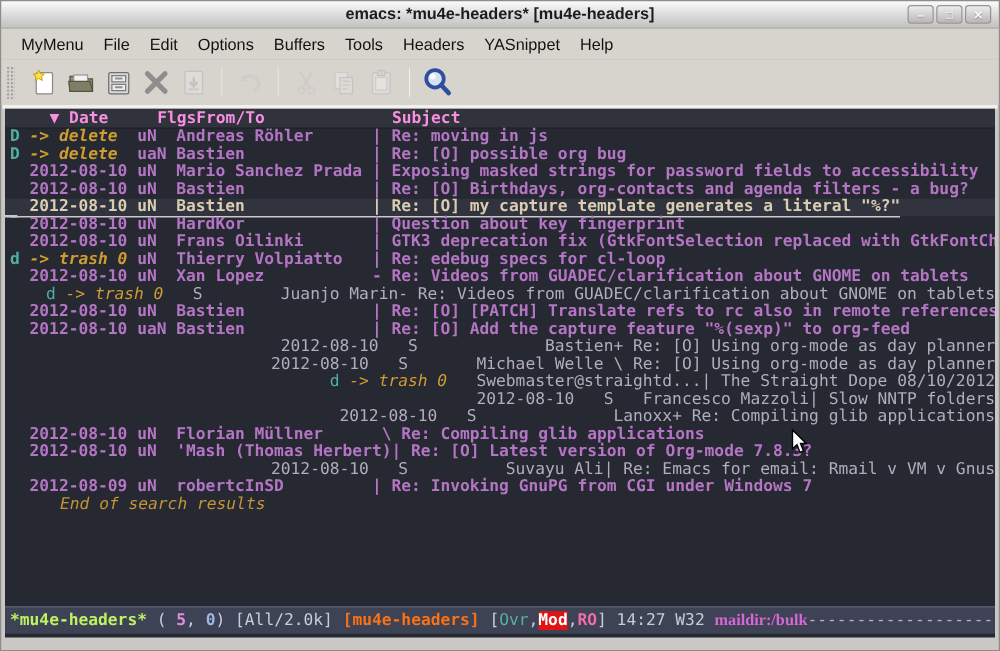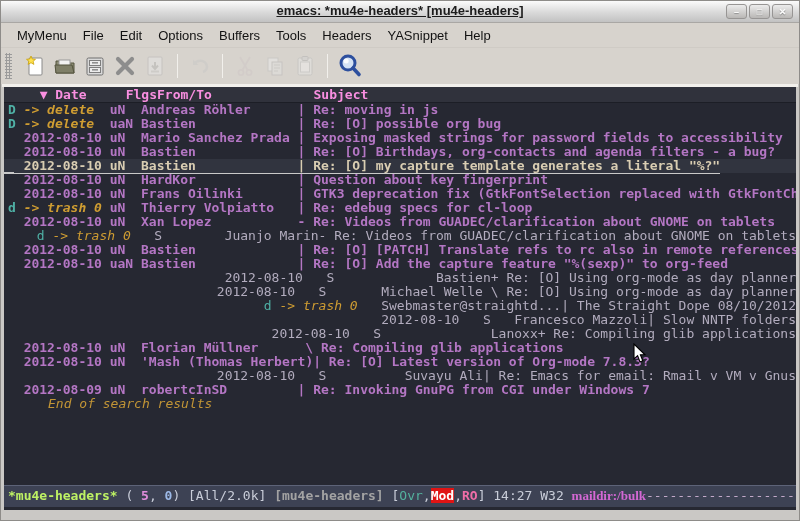--- a/index.html
+++ b/index.html
@@ -8,21 +8,21 @@
     --marker_teal:#4fb0a5; --mark_gold:#cf9d32; --end_gold:#c29536;
     --modeline_bg:#3d4254; --modeline_border:#5d6378;
   }
   *{margin:0;padding:0;box-sizing:border-box;}
   html,body{background:#555;}
   .frame{position:relative;width:800px;height:521px;background:#cac8c5;border:1px solid #8e8c89;
          font-family:"Liberation Sans",sans-serif;overflow:hidden;}
   
   .titlebar{position:absolute;top:0;left:0;right:0;height:22px;
     background:linear-gradient(#fbfbfb,#d9d9d9 55%,#c2c2c2);border-bottom:1px solid #a9a7a4;}
-  .title{position:absolute;left:0;right:0;top:2px;text-align:center;font-size:13px;font-weight:bold;color:#1c1c1c;text-decoration:underline;}
+  .title{position:absolute;left:0;right:0;top:2px;text-align:center;font-size:13px;font-weight:bold;color:#1c1c1c;}
   .winbtns{position:absolute;right:6px;top:3px;display:flex;gap:2px;}
   .winbtn{width:21px;height:15px;border:1px solid #979594;border-radius:3px;
     background:linear-gradient(#ececec,#b9b7b5);color:#fdfdfd;font-size:9px;font-weight:bold;
     display:flex;align-items:center;justify-content:center;text-shadow:0 1px 1px #888;}
   
   .menubar{position:absolute;top:22px;left:0;right:0;height:25px;background:#d7d3cd;
     display:flex;align-items:center;padding-left:8px;border-bottom:1px solid #cfcbc5;}
   .menu-item{font-size:13px;color:#121212;padding:8px 8px;cursor:default;}
   
   .toolbar{position:absolute;top:47px;left:0;right:0;height:36px;background:#d7d3cd;
@@ -54,21 +54,21 @@
   .endline{height:14px;line-height:14px;padding-left:4px;color:var(--end_gold);font-style:italic;white-space:pre;margin-left:40px;}
   
   .modeline{position:absolute;left:0;right:0;bottom:3px;height:22px;background:var(--modeline_bg);
     border-top:1px solid var(--modeline_border);padding:3px 0 0 4px;white-space:pre;overflow:hidden;
     font-size:13px;color:#c9cdd9;}
   .seg{white-space:pre;}
   .seg.buffer-name{color:#bef264;font-weight:bold;}
   .seg.plain{color:#c9cdd9;}
   .seg.num-pink{color:#e08ddc;font-weight:bold;}
   .seg.num-blue{color:#9cb8e6;font-weight:bold;}
-  .seg.khaki{color:#a3a3a3;font-weight:bold;}
+  .seg.khaki{color:#f97316;font-weight:bold;}
   .seg.teal{color:#54b29e;}
   .seg.mod-red{color:#ffffff;background:#e01414;font-weight:bold;}
   .seg.ro-pink{color:#f06ea8;font-weight:bold;}
   .seg.maildir{color:#d468d4;font-weight:bold;font-family:Liberation Serif, serif;}
   .seg.dashes{color:#c2a9c9;}
   
   .cursor{position:absolute;left:632px;top:342px;z-index:50;pointer-events:none;}
 </style>
 </head>
 <body>

